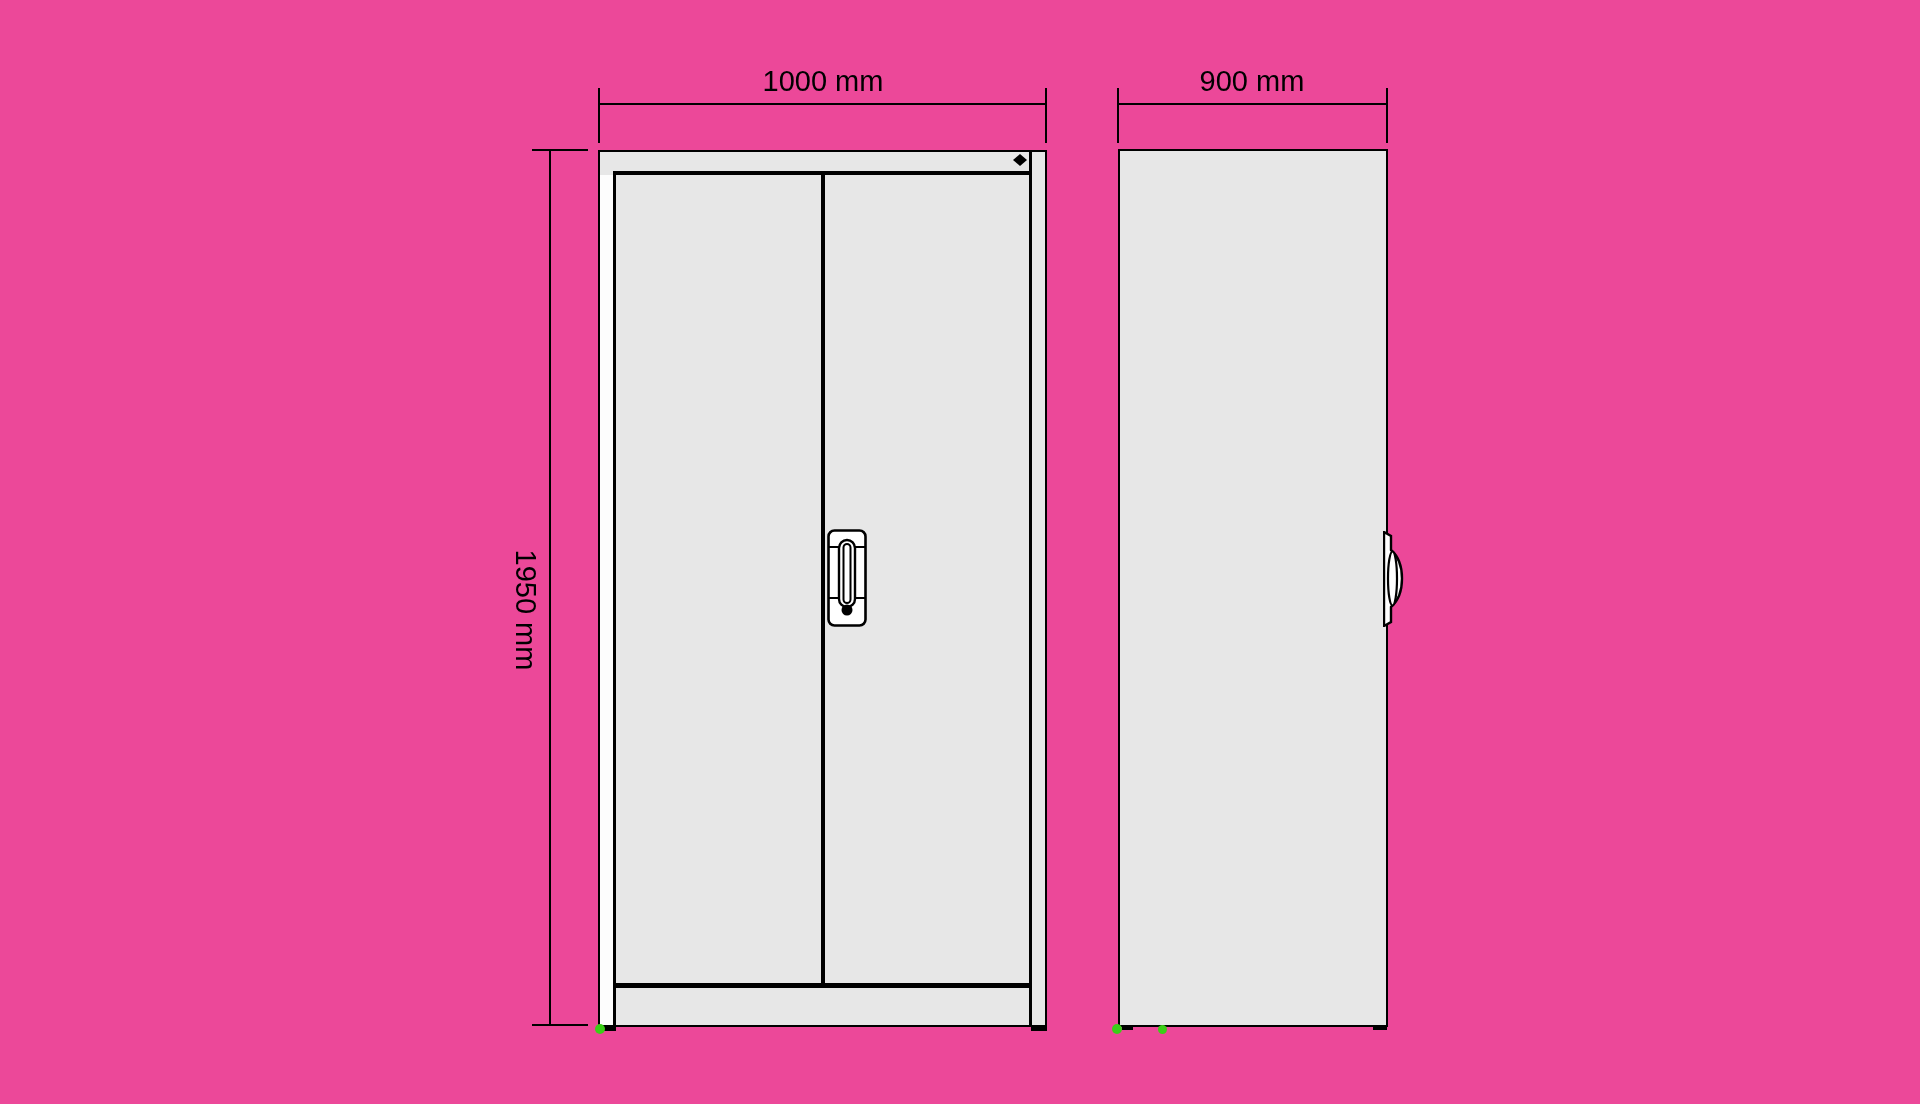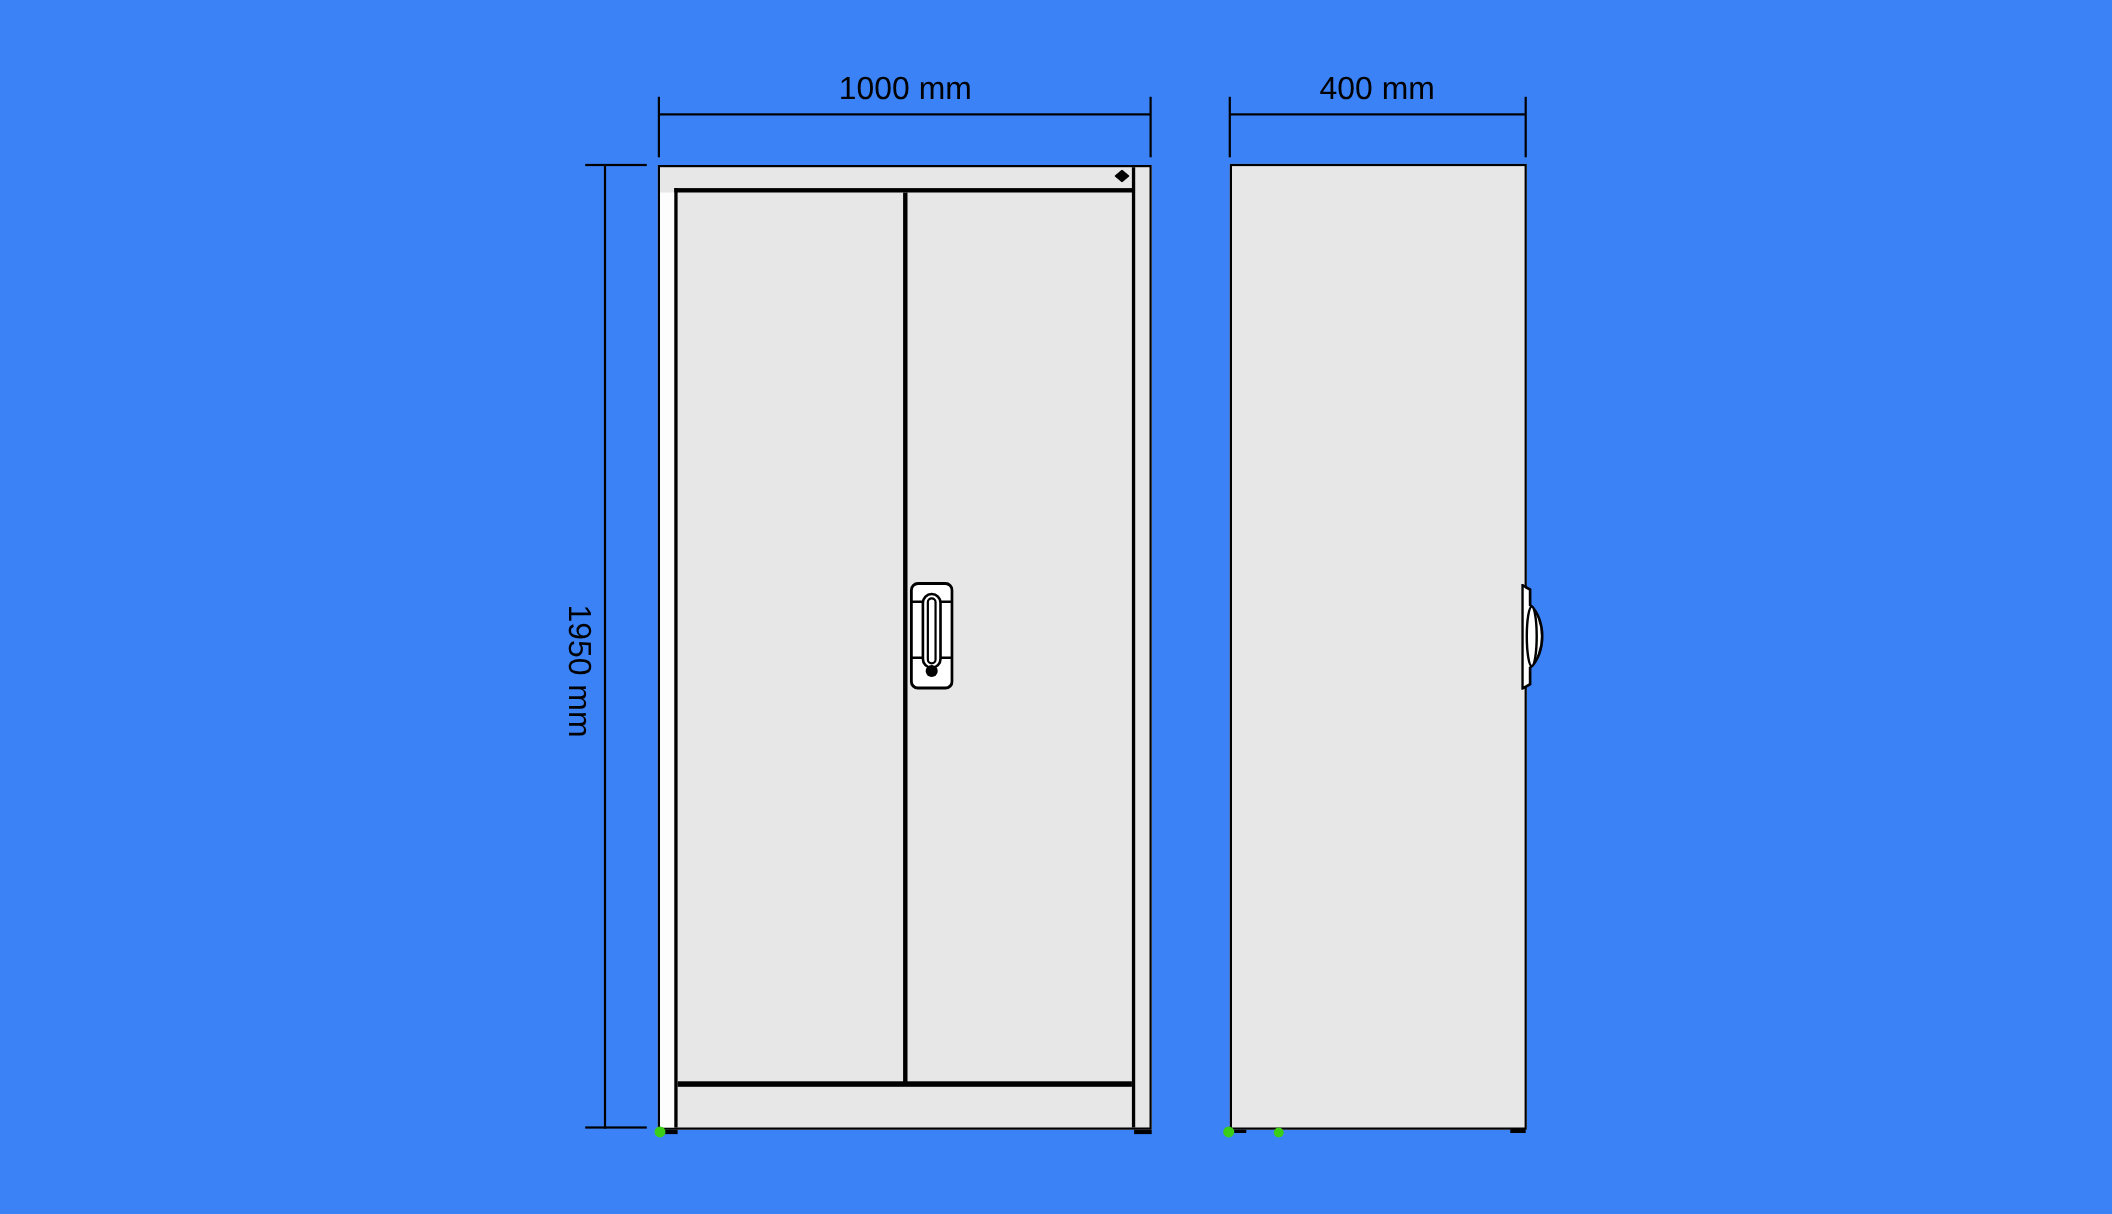--- a/index.html
+++ b/index.html
@@ -1,16 +1,16 @@
 <!DOCTYPE html>
 <html><head>
 <meta charset="utf-8">
 <style>
   html,body{margin:0;padding:0;background:#ffffff;}
-  .canvas{position:relative;width:1920px;height:1104px;background:#3b82f6;overflow:hidden;
+  .canvas{position:relative;width:1920px;height:1104px;background:#ec4899;overflow:hidden;
           font-family:"Liberation Sans", sans-serif;}
   .abs{position:absolute;}
   .blk{background:#000000;}
   .dim-label{position:absolute;font-size:29px;color:#000;text-align:center;line-height:34px;white-space:nowrap;}
   .rot90{transform:rotate(90deg);transform-origin:center center;}
   .view{position:absolute;box-sizing:border-box;border:2px solid #000;background:#e7e7e7;}
   .white-strip{position:absolute;background:#fdfdfd;}
   .diamond{position:absolute;width:14px;height:12px;background:#000;
            clip-path:polygon(50% 0,100% 50%,50% 100%,0 50%);}
   .foot-green{position:absolute;width:10px;height:10px;border-radius:50%;background:#3bce17;}
@@ -19,21 +19,21 @@
 </head>
 <body>
 
 <div class="canvas">
 
   <div class="dim-label" style="left:723px;top:64px;width:200px;">1000 mm</div>
   <div class="abs blk" style="left:598px;top:88px;width:2px;height:55px;"></div>
   <div class="abs blk" style="left:1045px;top:88px;width:2px;height:55px;"></div>
   <div class="abs blk" style="left:599px;top:103px;width:447px;height:2px;"></div>
 
-  <div class="dim-label" style="left:1152px;top:64px;width:200px;">400 mm</div>
+  <div class="dim-label" style="left:1152px;top:64px;width:200px;">900 mm</div>
   <div class="abs blk" style="left:1117px;top:88px;width:2px;height:55px;"></div>
   <div class="abs blk" style="left:1386px;top:88px;width:2px;height:55px;"></div>
   <div class="abs blk" style="left:1118px;top:103px;width:269px;height:2px;"></div>
 
   <div class="dim-label rot90" style="left:436px;top:593px;width:180px;">1950 mm</div>
   <div class="abs blk" style="left:532px;top:149px;width:56px;height:2px;"></div>
   <div class="abs blk" style="left:532px;top:1024px;width:56px;height:2px;"></div>
   <div class="abs blk" style="left:549px;top:150px;width:2px;height:876px;"></div>
 
   <div class="view" style="left:598px;top:150px;width:449px;height:877px;">

